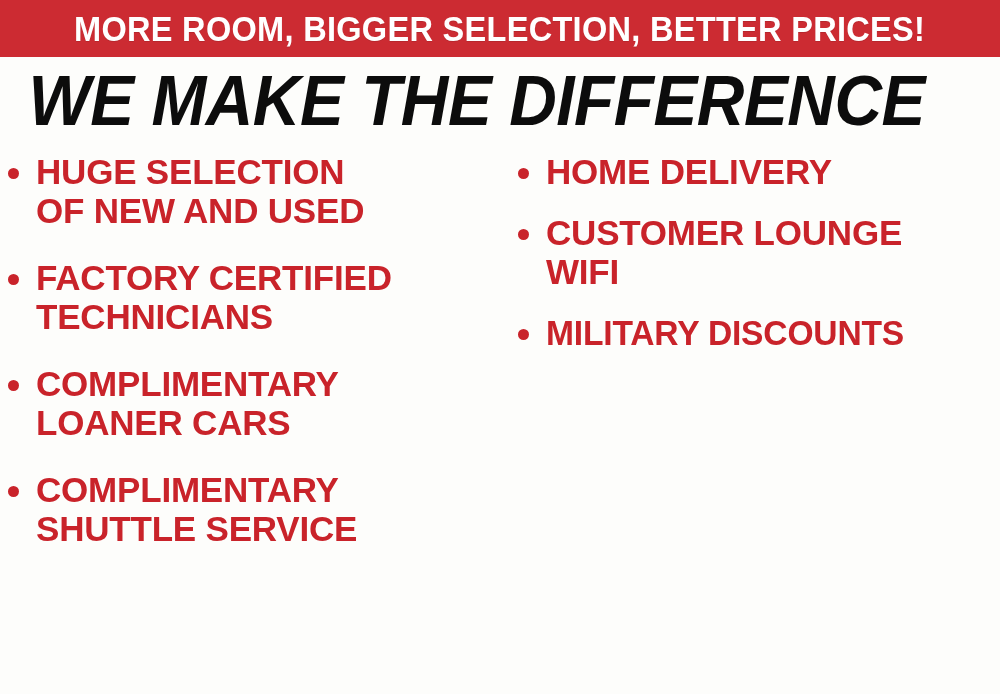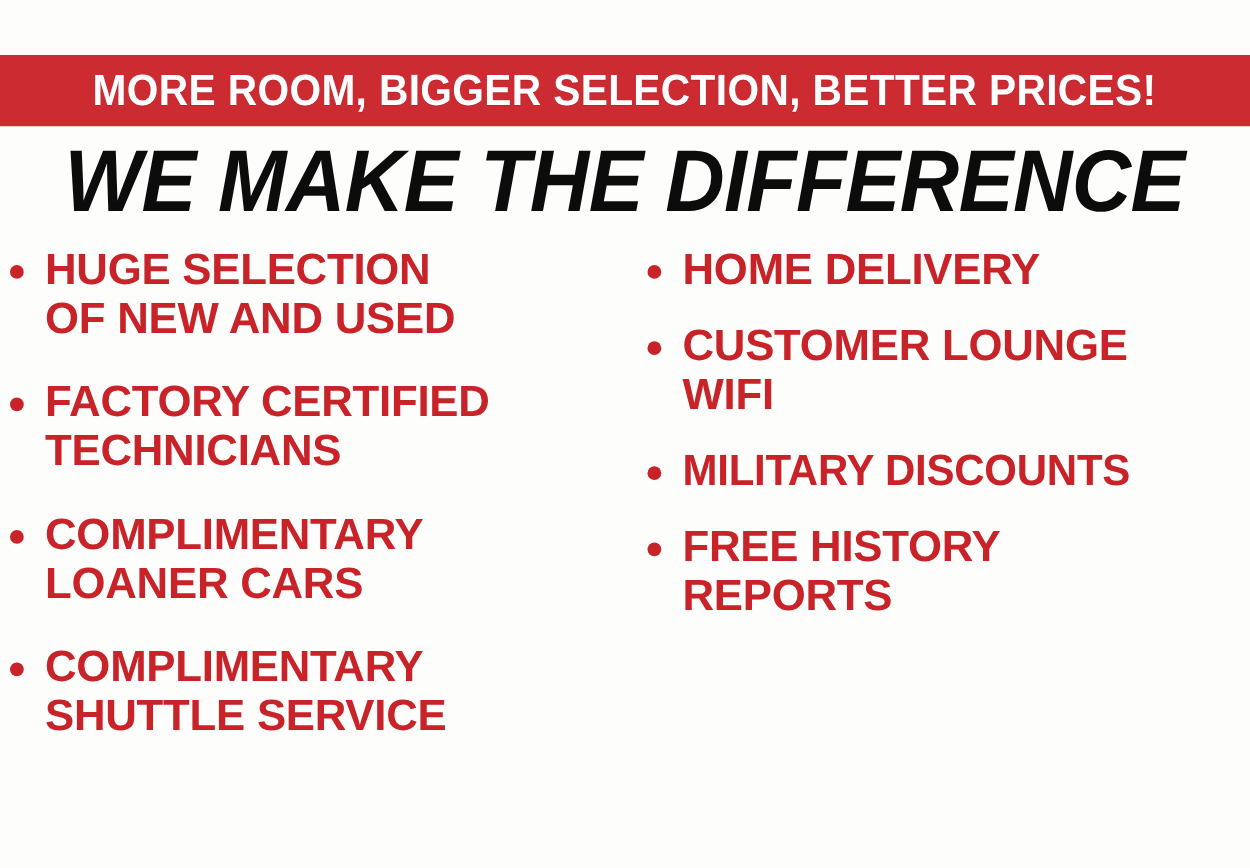--- a/index.html
+++ b/index.html
@@ -13,21 +13,20 @@
     font-family: "Liberation Sans", sans-serif;
     overflow: hidden;
   }
 
   .poster {
     position: relative;
     width: 1000px;
     height: 608px;
     background: #fdfdfb;
     box-sizing: border-box;
-    margin-top: 44px;
   }
 
   
   .banner {
     position: absolute;
     left: 0;
     top: 0;
     width: 1000px;
     height: 57px;
     background: #cc2b32;
@@ -51,21 +50,20 @@
 
   
   .headline {
     position: absolute;
     left: 0;
     top: 62px;
     width: 1000px;
     height: 78px;
     display: flex;
     align-items: center;
-    justify-content: center;
   }
   .headline-text {
     color: #0c0c0c;
     font-family: "Liberation Sans", sans-serif;
     font-weight: bold;
     font-style: italic;
     font-size: 70px;
     line-height: 72px;
     letter-spacing: -0.5px;
     white-space: nowrap;
@@ -181,22 +179,17 @@
         </li>
         <li class="bullet-item">
           <span class="bullet-dot"></span>
           <span class="bullet-label">CUSTOMER LOUNGE
 WIFI</span>
         </li>
         <li class="bullet-item" data-squeeze="true">
           <span class="bullet-dot"></span>
           <span class="bullet-label">MILITARY DISCOUNTS</span>
         </li>
-        <li class="bullet-item">
-          <span class="bullet-dot"></span>
-          <span class="bullet-label">FREE HISTORY
-REPORTS</span>
-        </li>
       </ul>
     </div>
 
   </div>
 </div>
 
 </body></html>

